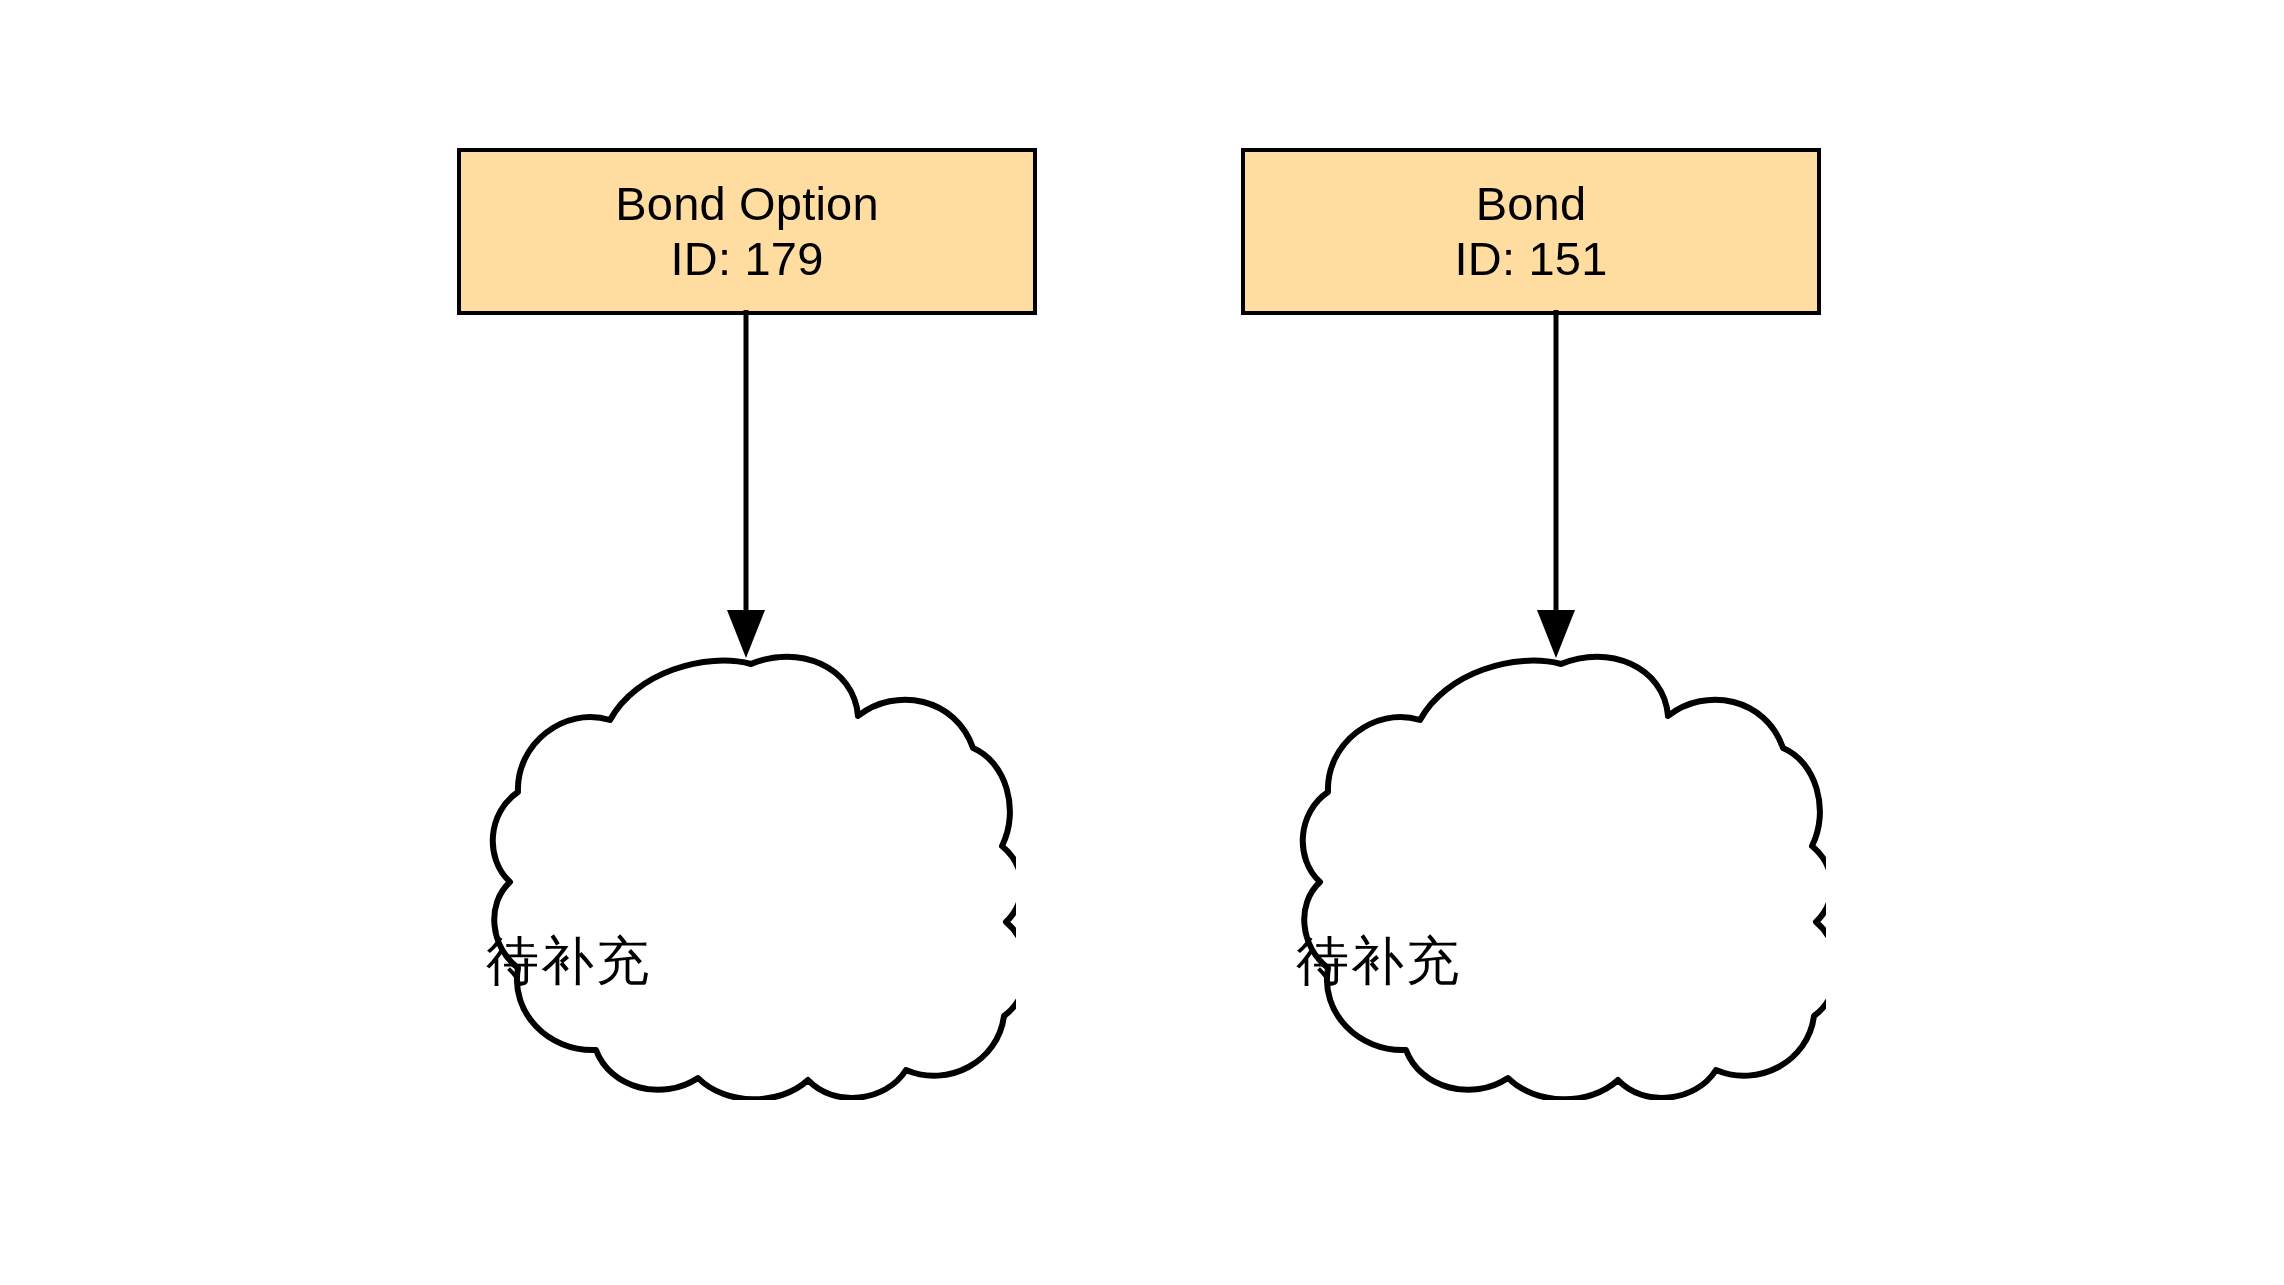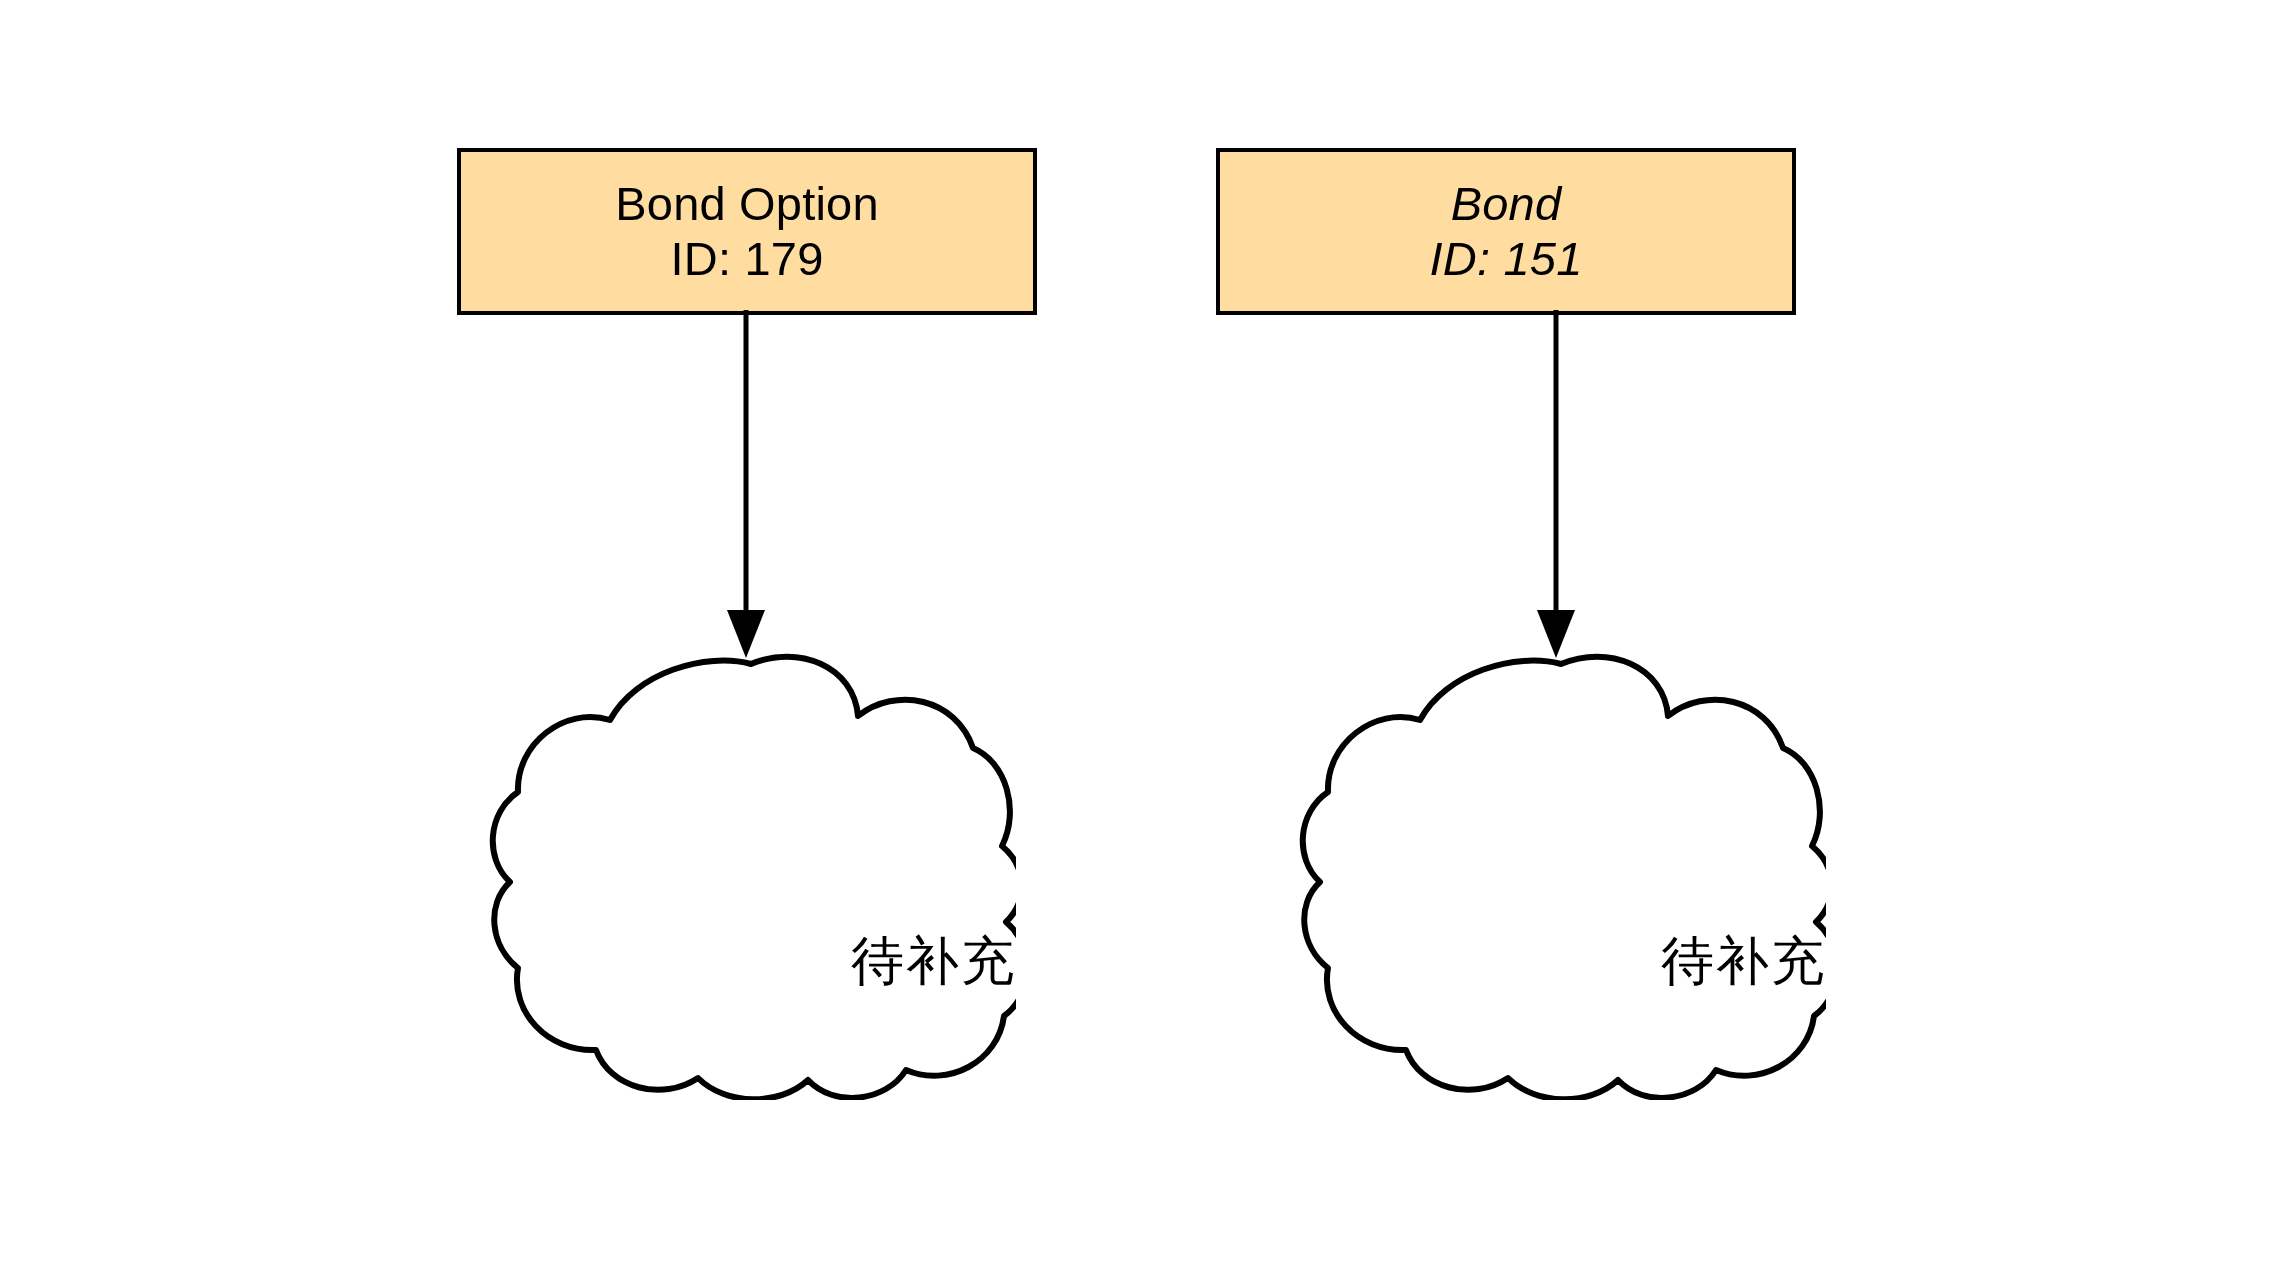--- a/index.html
+++ b/index.html
@@ -32,35 +32,35 @@
     justify-content: center;
     line-height: 1.16;
   }
   .node-title, .node-id {
     color: #000000;
     font-size: 47px;
     white-space: nowrap;
     letter-spacing: 0.2px;
   }
   #box-bond-option { left: 457px; top: 148px; width: 580px; height: 167px; }
-  #box-bond        { left: 1216px; top: 148px; width: 580px; height: 167px; font-style: italic; }
+  #box-bond        { left: 1241px; top: 148px; width: 580px; height: 167px; }
 
   .connector {
     position: absolute;
     overflow: visible;
   }
   .cloud-wrap {
     position: absolute;
     overflow: visible;
   }
   .cloud-label {
     position: absolute;
     left: 0;
     width: 100%;
-    text-align: right;
+    text-align: left;
     font-size: 53px;
     color: #000000;
     letter-spacing: 2px;
     white-space: nowrap;
   }
   #cloud-wrap-1 { left: 486px; top: 650px; width: 530px; height: 450px; }
   #cloud-wrap-2 { left: 1296px; top: 650px; width: 530px; height: 450px; }
   #cloud-label-1 { top: 276px; }
   #cloud-label-2 { top: 276px; }
 

